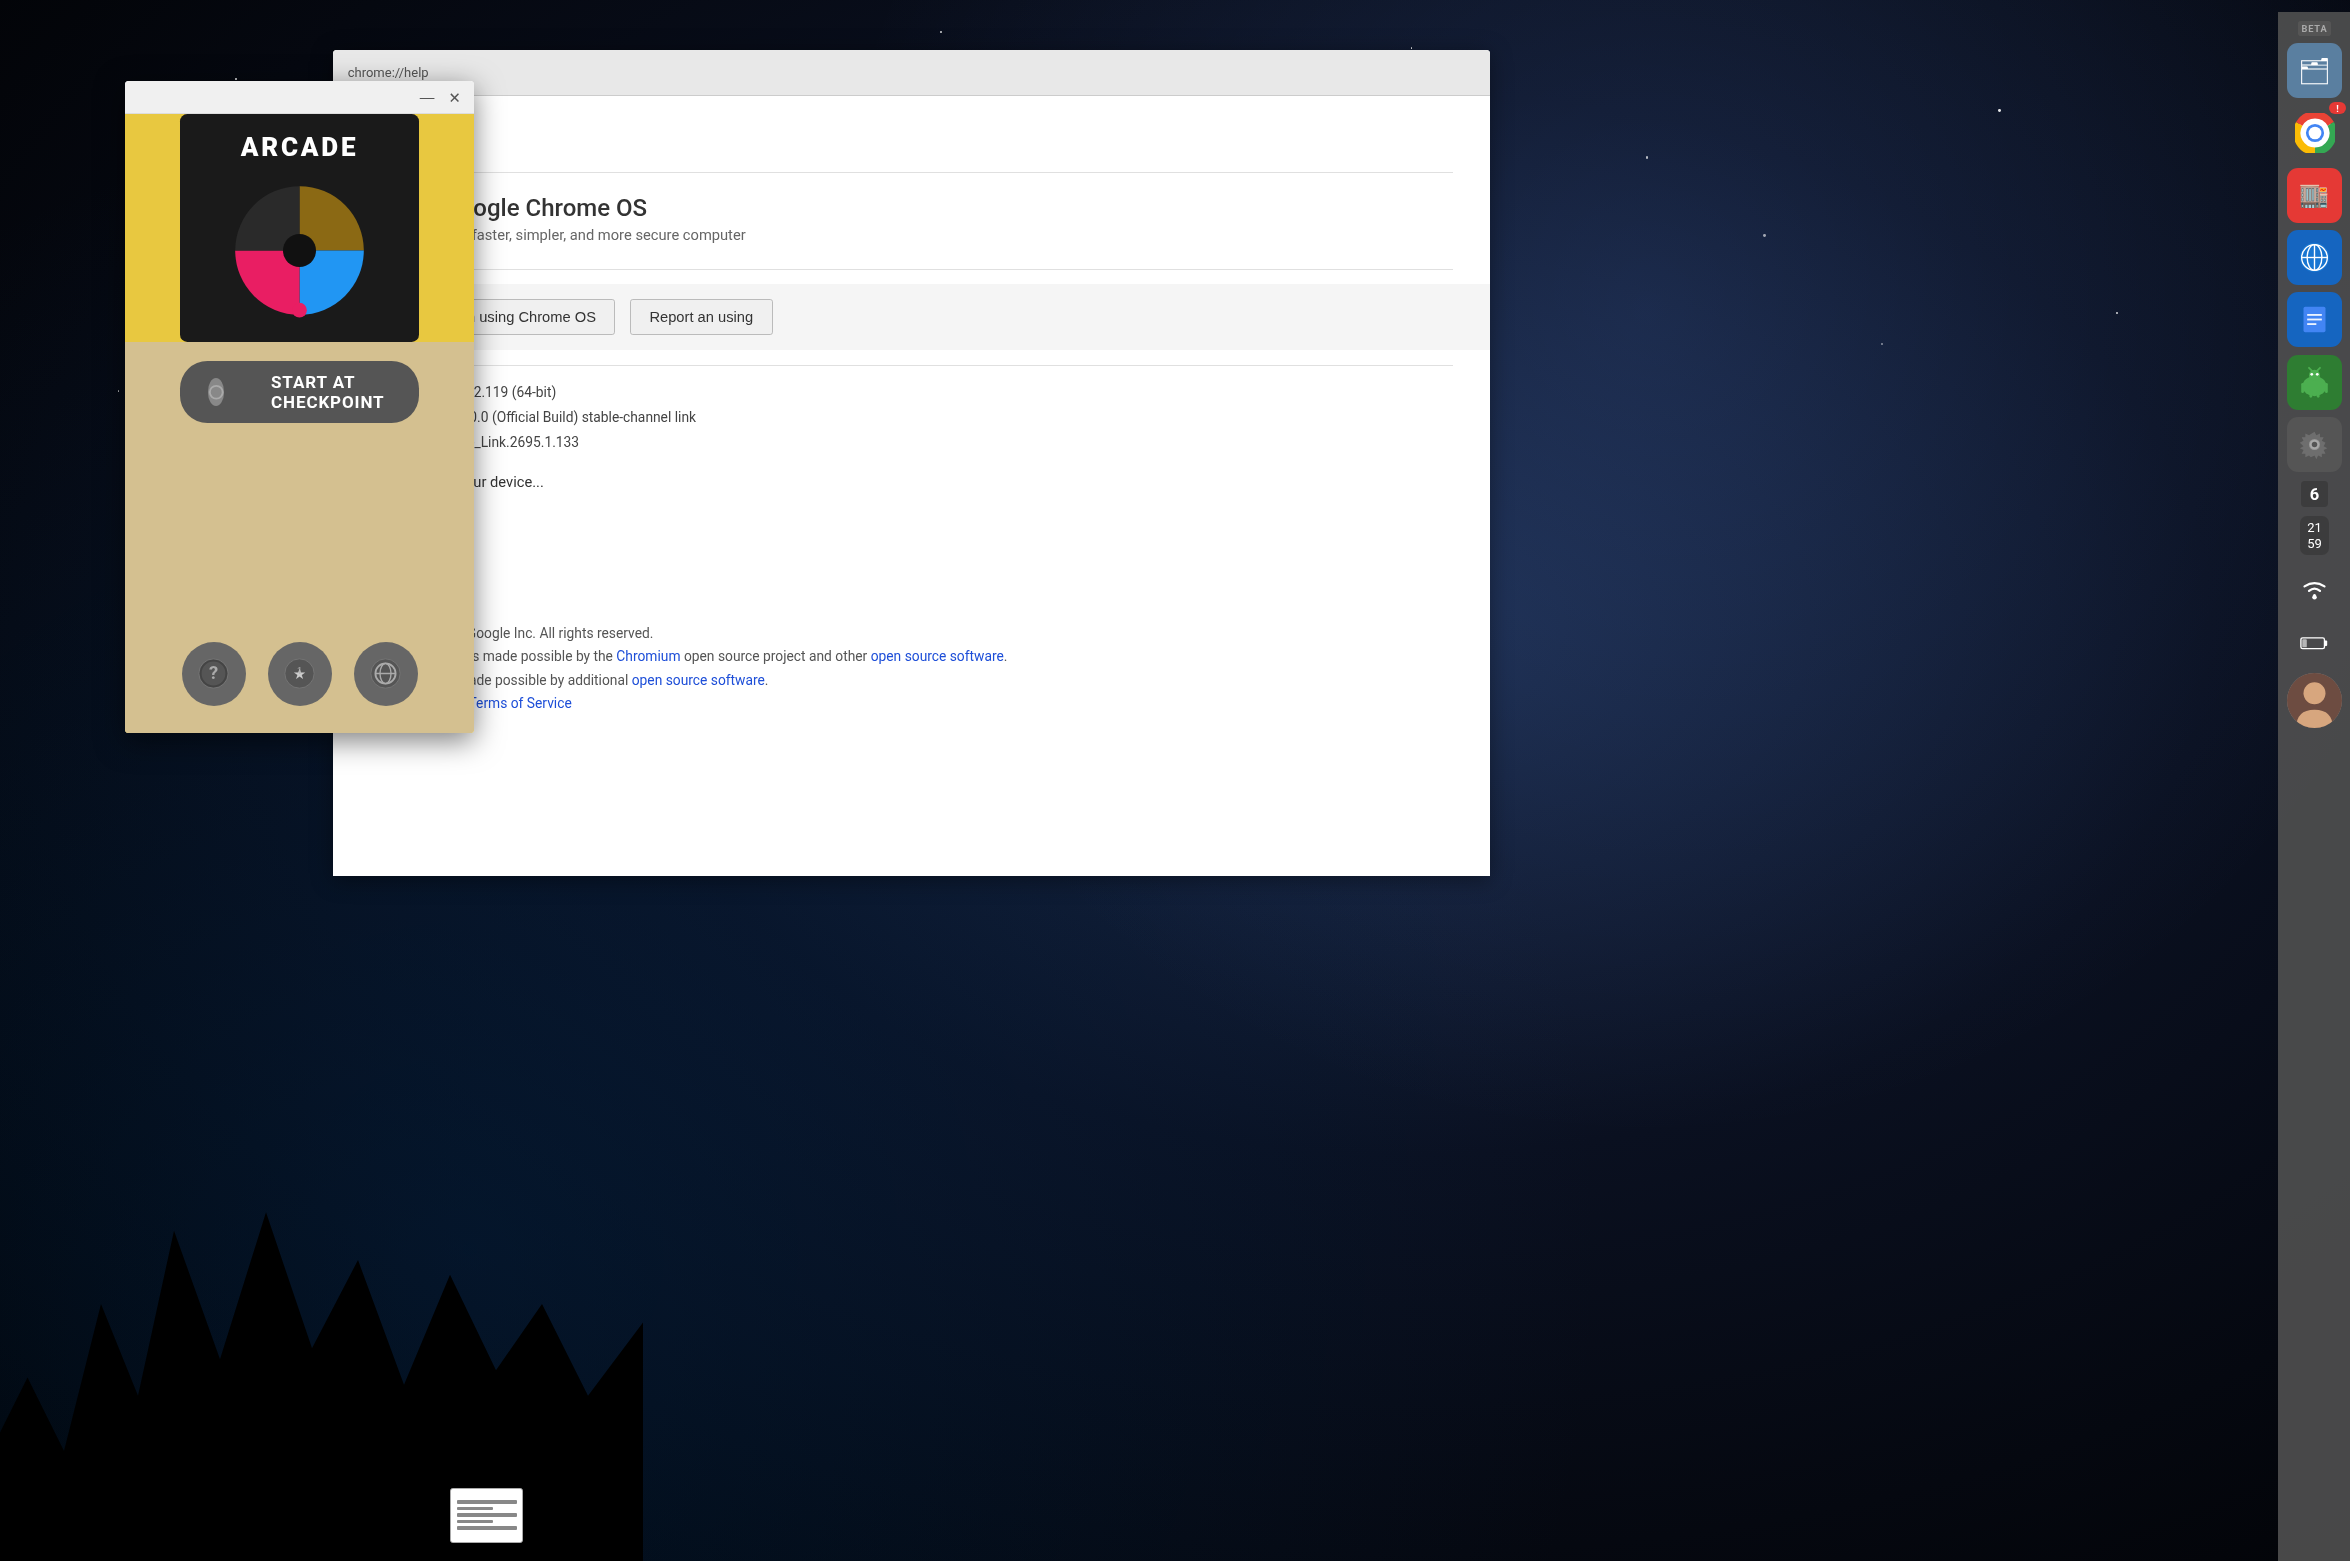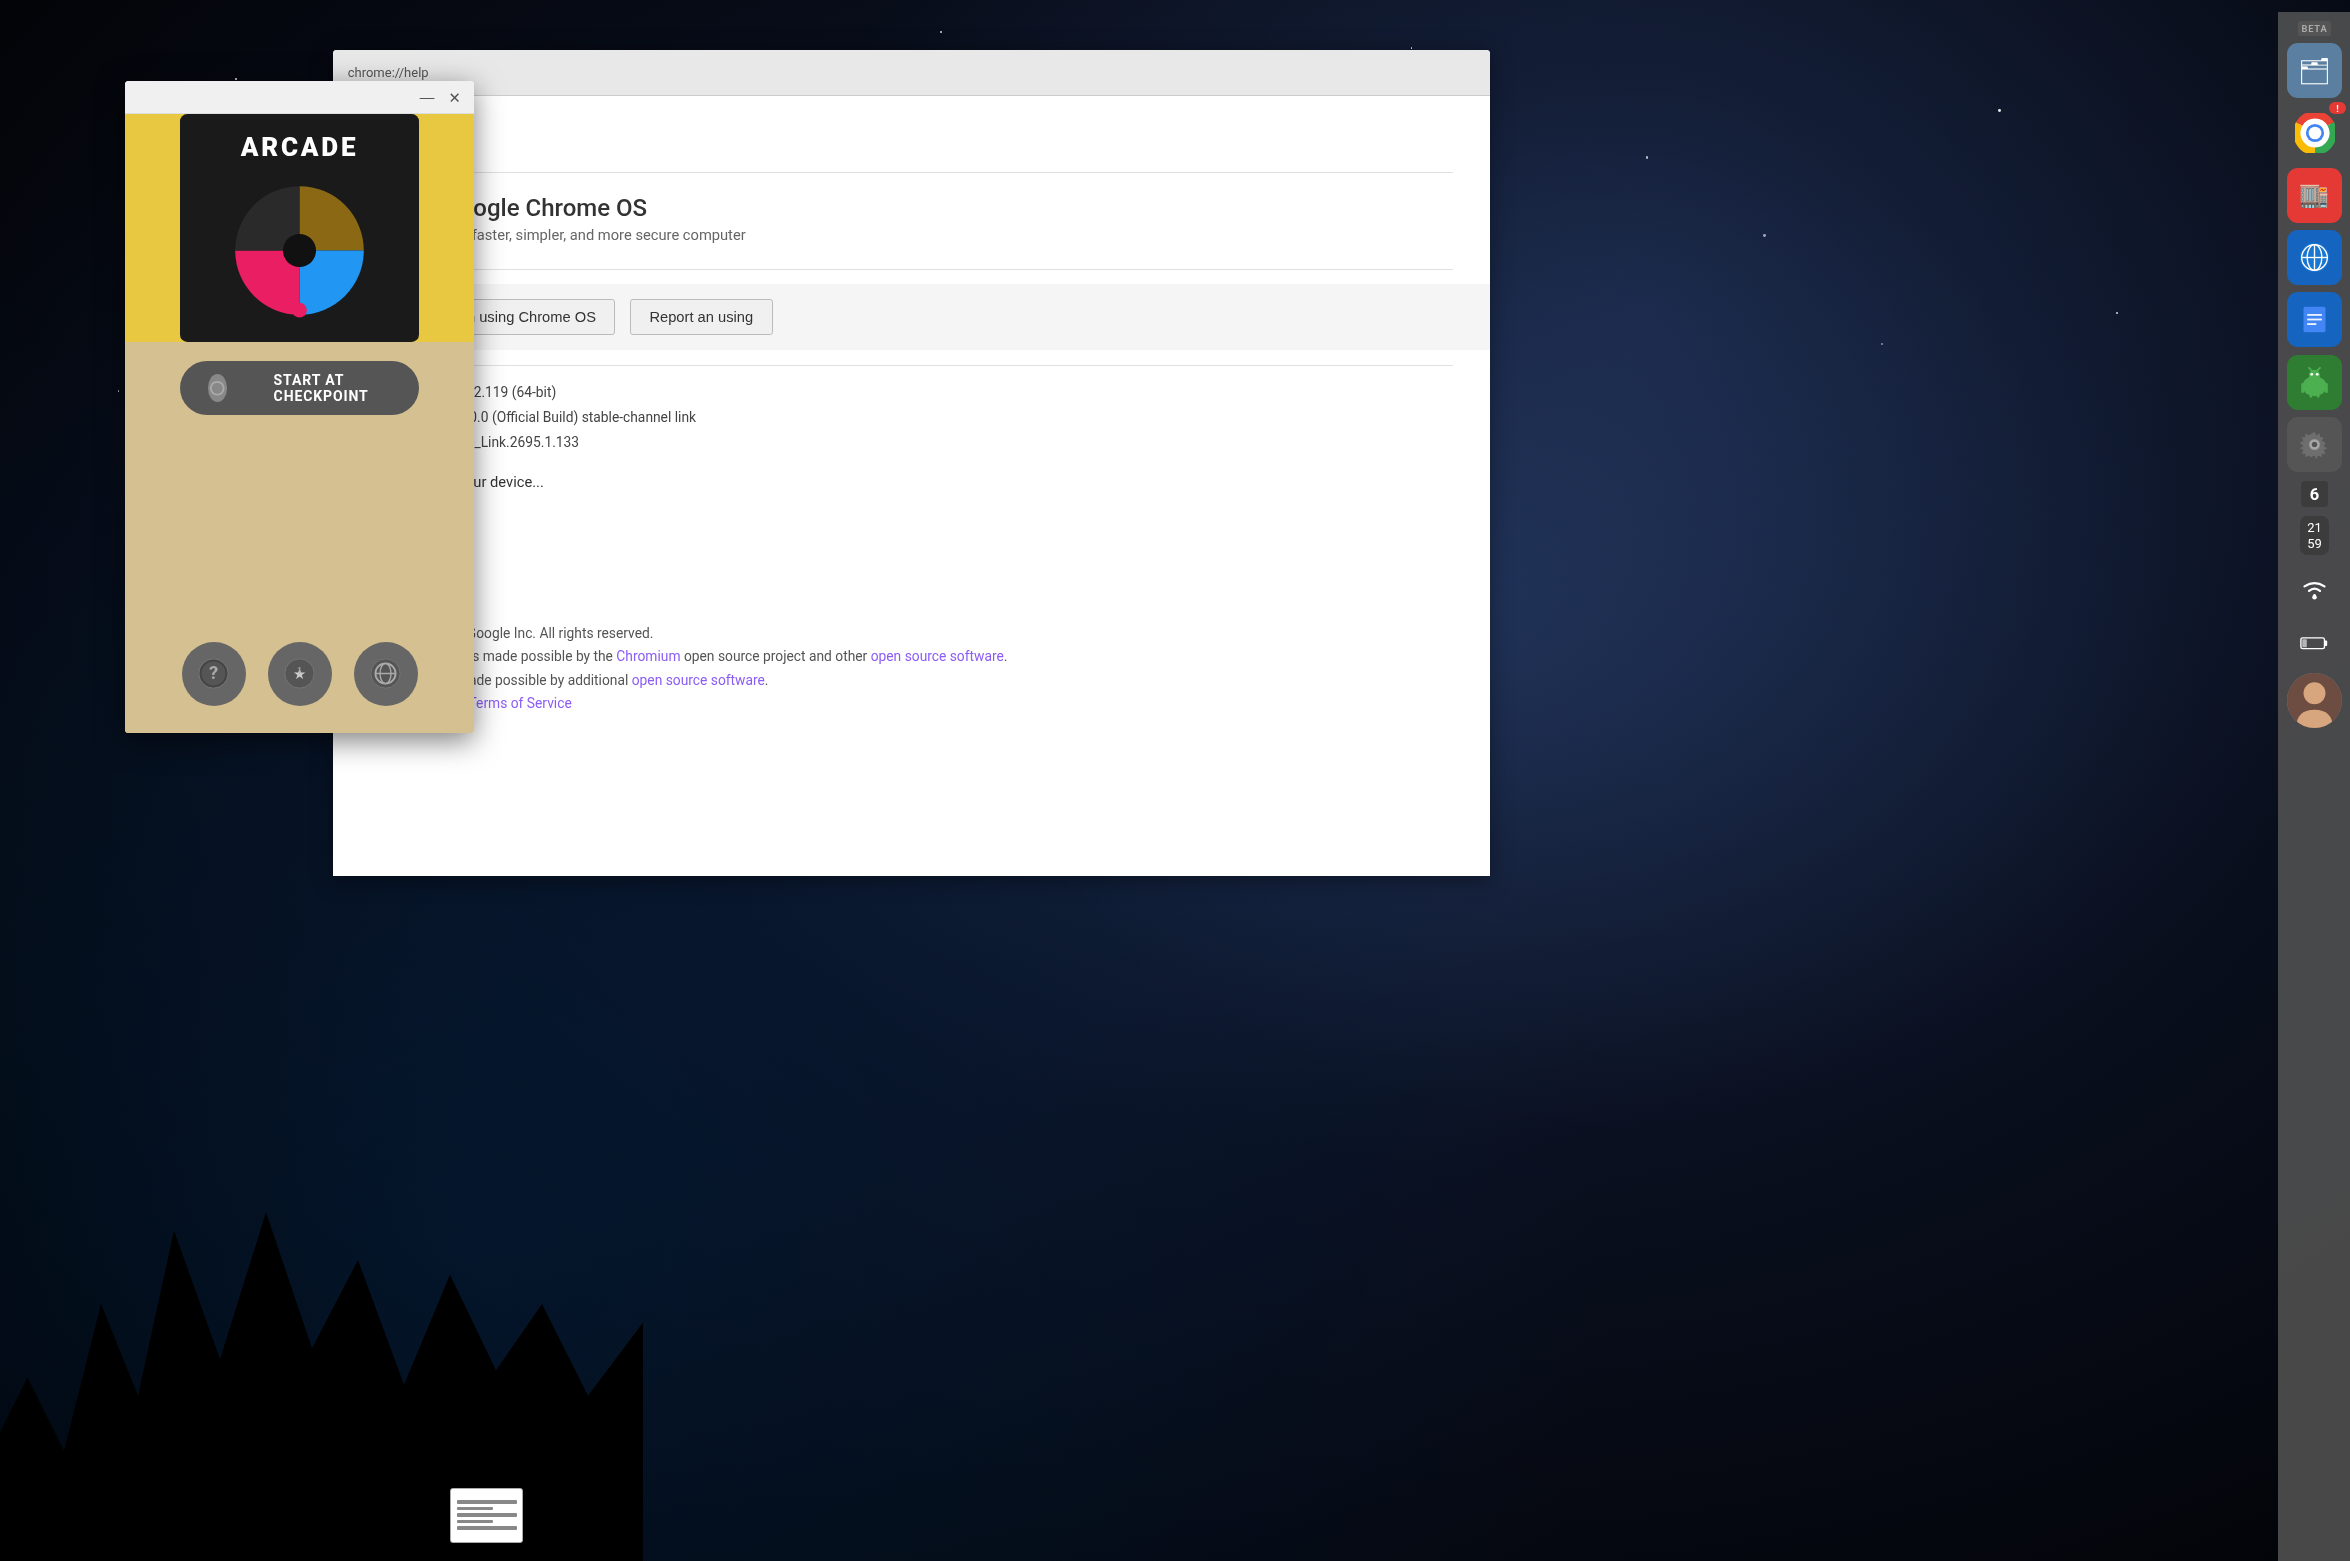--- a/index.html
+++ b/index.html
@@ -387,21 +387,21 @@
       margin-bottom: 7.3px;
     }
 
     .footer-text {
       font-size: 13.8px;
       color: #555;
       line-height: 1.7;
     }
 
     .footer-link {
-      color: #8b5cf6;
+      color: #1d4ed8;
       text-decoration: none;
       cursor: pointer;
     }
 
     
     .bottom-thumbnail {
       position: absolute;
       bottom: 18.4px;
       left: 450px;
       width: 73px;
@@ -490,21 +490,21 @@
     </div>
 
     <div class="game-bottom-area">
 
       <div class="checkpoint-btn">
         <div class="checkpoint-circle">
           <svg width="16.5" height="16.5" viewBox="0 0 18 18">
             <circle cx="9" cy="9" r="7" fill="none" stroke="#aaa" stroke-width="2"></circle>
           </svg>
         </div>
-        <span style="font-size:14px;font-weight:700;color:white;letter-spacing:0.9px;margin-left:36px;">START AT CHECKPOINT</span>
+        <span style="font-size:17px;font-weight:700;color:white;letter-spacing:0.9px;margin-left:36px;">START AT CHECKPOINT</span>
       </div>
 
       <div class="game-icons-row">
         <div class="game-icon-circle">
           <svg width="33" height="33" viewBox="0 0 36 36" style="font-size:28px">
             <circle cx="18" cy="18" r="16" fill="#555" stroke="#777" stroke-width="1"></circle>
             <text x="18" y="24" text-anchor="middle" font-size="20" fill="#aaa" font-weight="bold">?</text>
             <circle cx="18" cy="18" r="14" fill="none" stroke="#444" stroke-width="2"></circle>
           </svg>
         </div>

